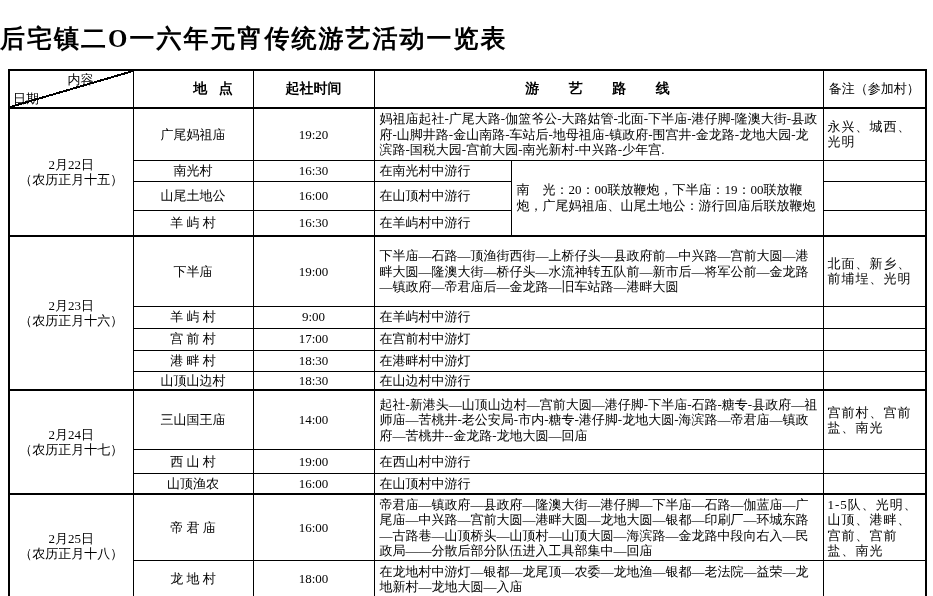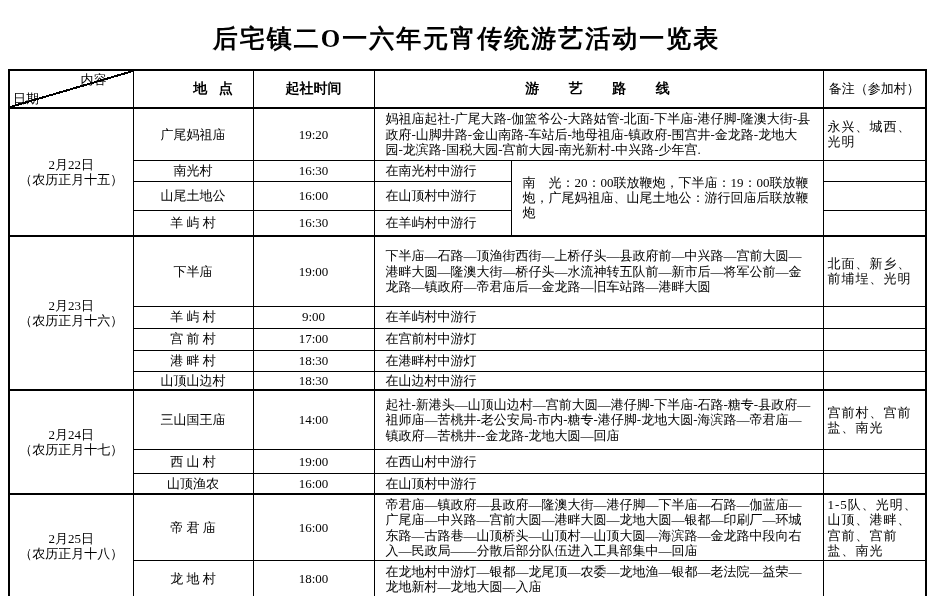--- a/index.html
+++ b/index.html
@@ -1,31 +1,31 @@
 <!DOCTYPE html>
 <html><head>
 <meta charset="utf-8">
 <style>
   html,body{margin:0;padding:0;background:#fff;color:#000;}
   body{width:933px;height:596px;font-family:"Liberation Serif","DejaVu Serif",serif;overflow:hidden;}
-  .title{width:933px;text-align:center;font-size:25px;font-weight:bold;letter-spacing:2px;padding-top:22px;padding-bottom:14px;}
+  .title{width:933px;font-size:25px;font-weight:bold;letter-spacing:2px;padding-top:22px;padding-bottom:14px;}
   table{border-collapse:collapse;table-layout:fixed;margin-left:8px;width:917px;border:2px solid #000;}
   td{border:1px solid #000;font-size:13px;line-height:1.18;padding:1px 4px;overflow:hidden;vertical-align:middle;word-break:break-all;}
   tr.gstart td{border-top:2px solid #000;}
   td.hdr{font-weight:bold;text-align:center;font-size:14px;}
   td.hdr-notes{font-weight:normal;text-align:center;font-size:13px;}
   .ws-loc{word-spacing:8px;padding-left:44px;}
   .ws-route{word-spacing:22px;letter-spacing:2px;}
   td.center{text-align:center;}
-  td.route{text-align:left;padding:1px 11px;}
+  td.route{text-align:left;padding:1px 5px;}
   td.notes{text-align:left;padding:0 4px;letter-spacing:1px;}
   td.datec{text-align:center;}
   td.corner{position:relative;padding:0;
     background:linear-gradient(to bottom right,transparent calc(50% - 1px),#000 calc(50% - 1px),#000 calc(50% + 1px),transparent calc(50% + 1px));}
-  .corner-top{position:absolute;top:1px;right:26px;font-size:13px;}
+  .corner-top{position:absolute;top:1px;right:39px;font-size:13px;}
   .corner-bottom{position:absolute;bottom:1px;left:3px;font-size:13px;}
   .dl1{display:block;}
 </style>
 </head>
 <body>
 
 <div class="title">后宅镇二O一六年元宵传统游艺活动一览表</div>
 
 <table>
   <colgroup>

